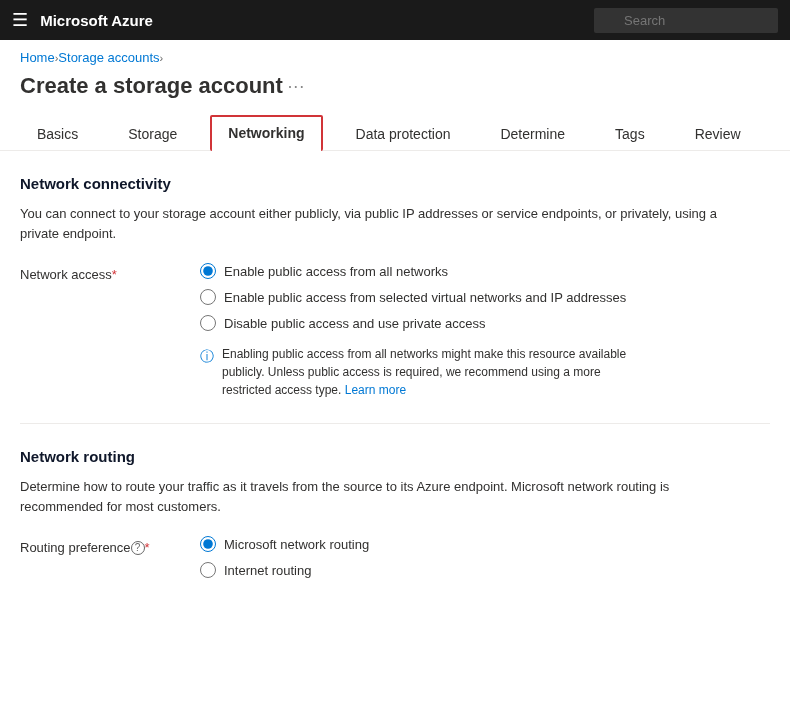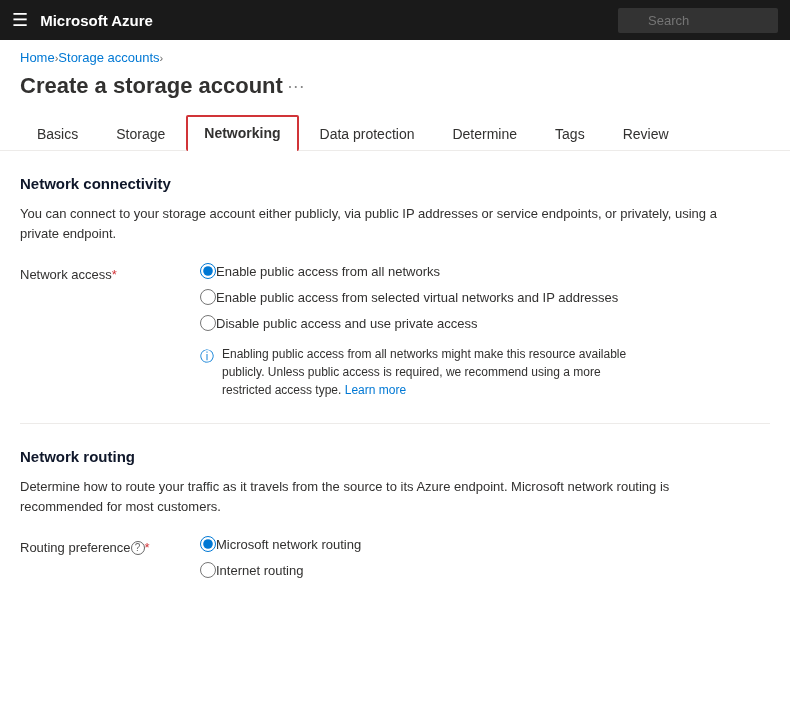--- a/index.html
+++ b/index.html
@@ -17,21 +17,21 @@
     .topbar-left { display: flex; align-items: center; gap: 12px; }
     .hamburger { color: #fff; font-size: 18px; cursor: pointer; }
     .topbar-title { color: #fff; font-size: 15px; font-weight: 600; }
     .topbar-search {
       background: #333;
       border: none;
       color: #ccc;
       padding: 5px 12px 5px 30px;
       border-radius: 2px;
       font-size: 13px;
-      width: 160px;
+      width: 184px;
       position: relative;
     }
     .search-wrapper {
       position: relative;
       display: flex;
       align-items: center;
     }
     .search-icon-top {
       position: absolute;
       left: 8px;
@@ -64,21 +64,21 @@
       color: #323130;
     }
     .page-title-dots { color: #888; font-size: 18px; cursor: pointer; }
 
     
     .tabs {
       display: flex;
       align-items: flex-end;
       padding: 0 20px;
       border-bottom: 1px solid #edebe9;
-      gap: 4px;
+      gap: 16px;
     }
     .tab {
       padding: 8px 16px;
       font-size: 14px;
       color: #323130;
       cursor: pointer;
       border: 1px solid transparent;
       margin-bottom: -1px;
       background: transparent;
       position: relative;
@@ -135,21 +135,21 @@
       display: flex;
       align-items: center;
     }
     .required { color: #d13438; }
     .form-controls { display: flex; flex-direction: column; gap: 10px; }
 
     
     .radio-option {
       display: flex;
       align-items: center;
-      gap: 0;
+      gap: 8px;
       cursor: pointer;
       font-size: 13px;
     }
     .radio-option input[type="radio"] {
       accent-color: #0078d4;
       width: 16px;
       height: 16px;
       cursor: pointer;
     }
 

